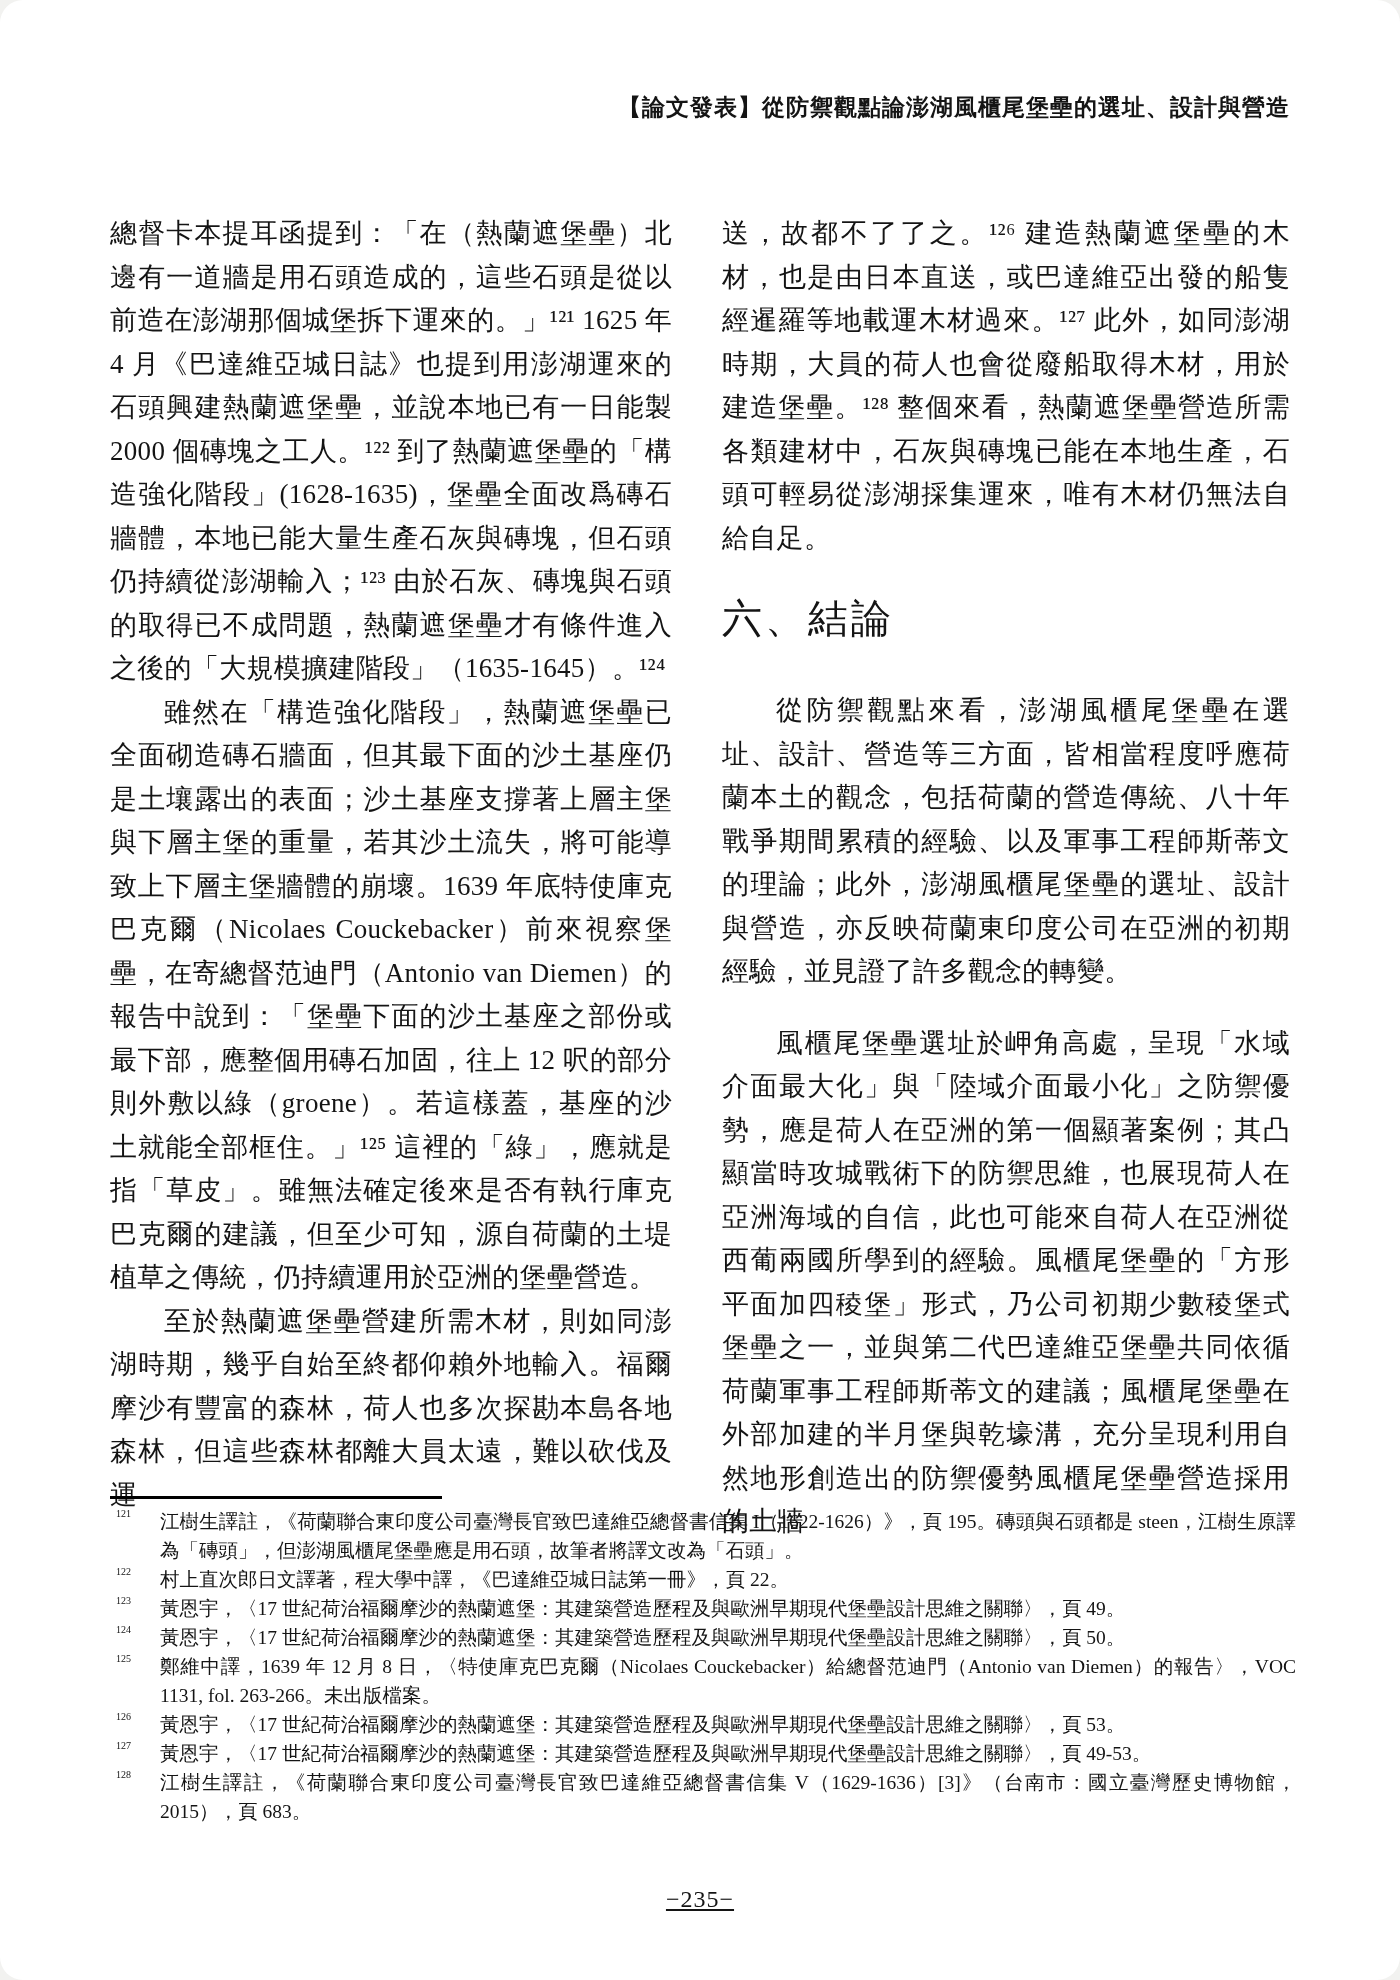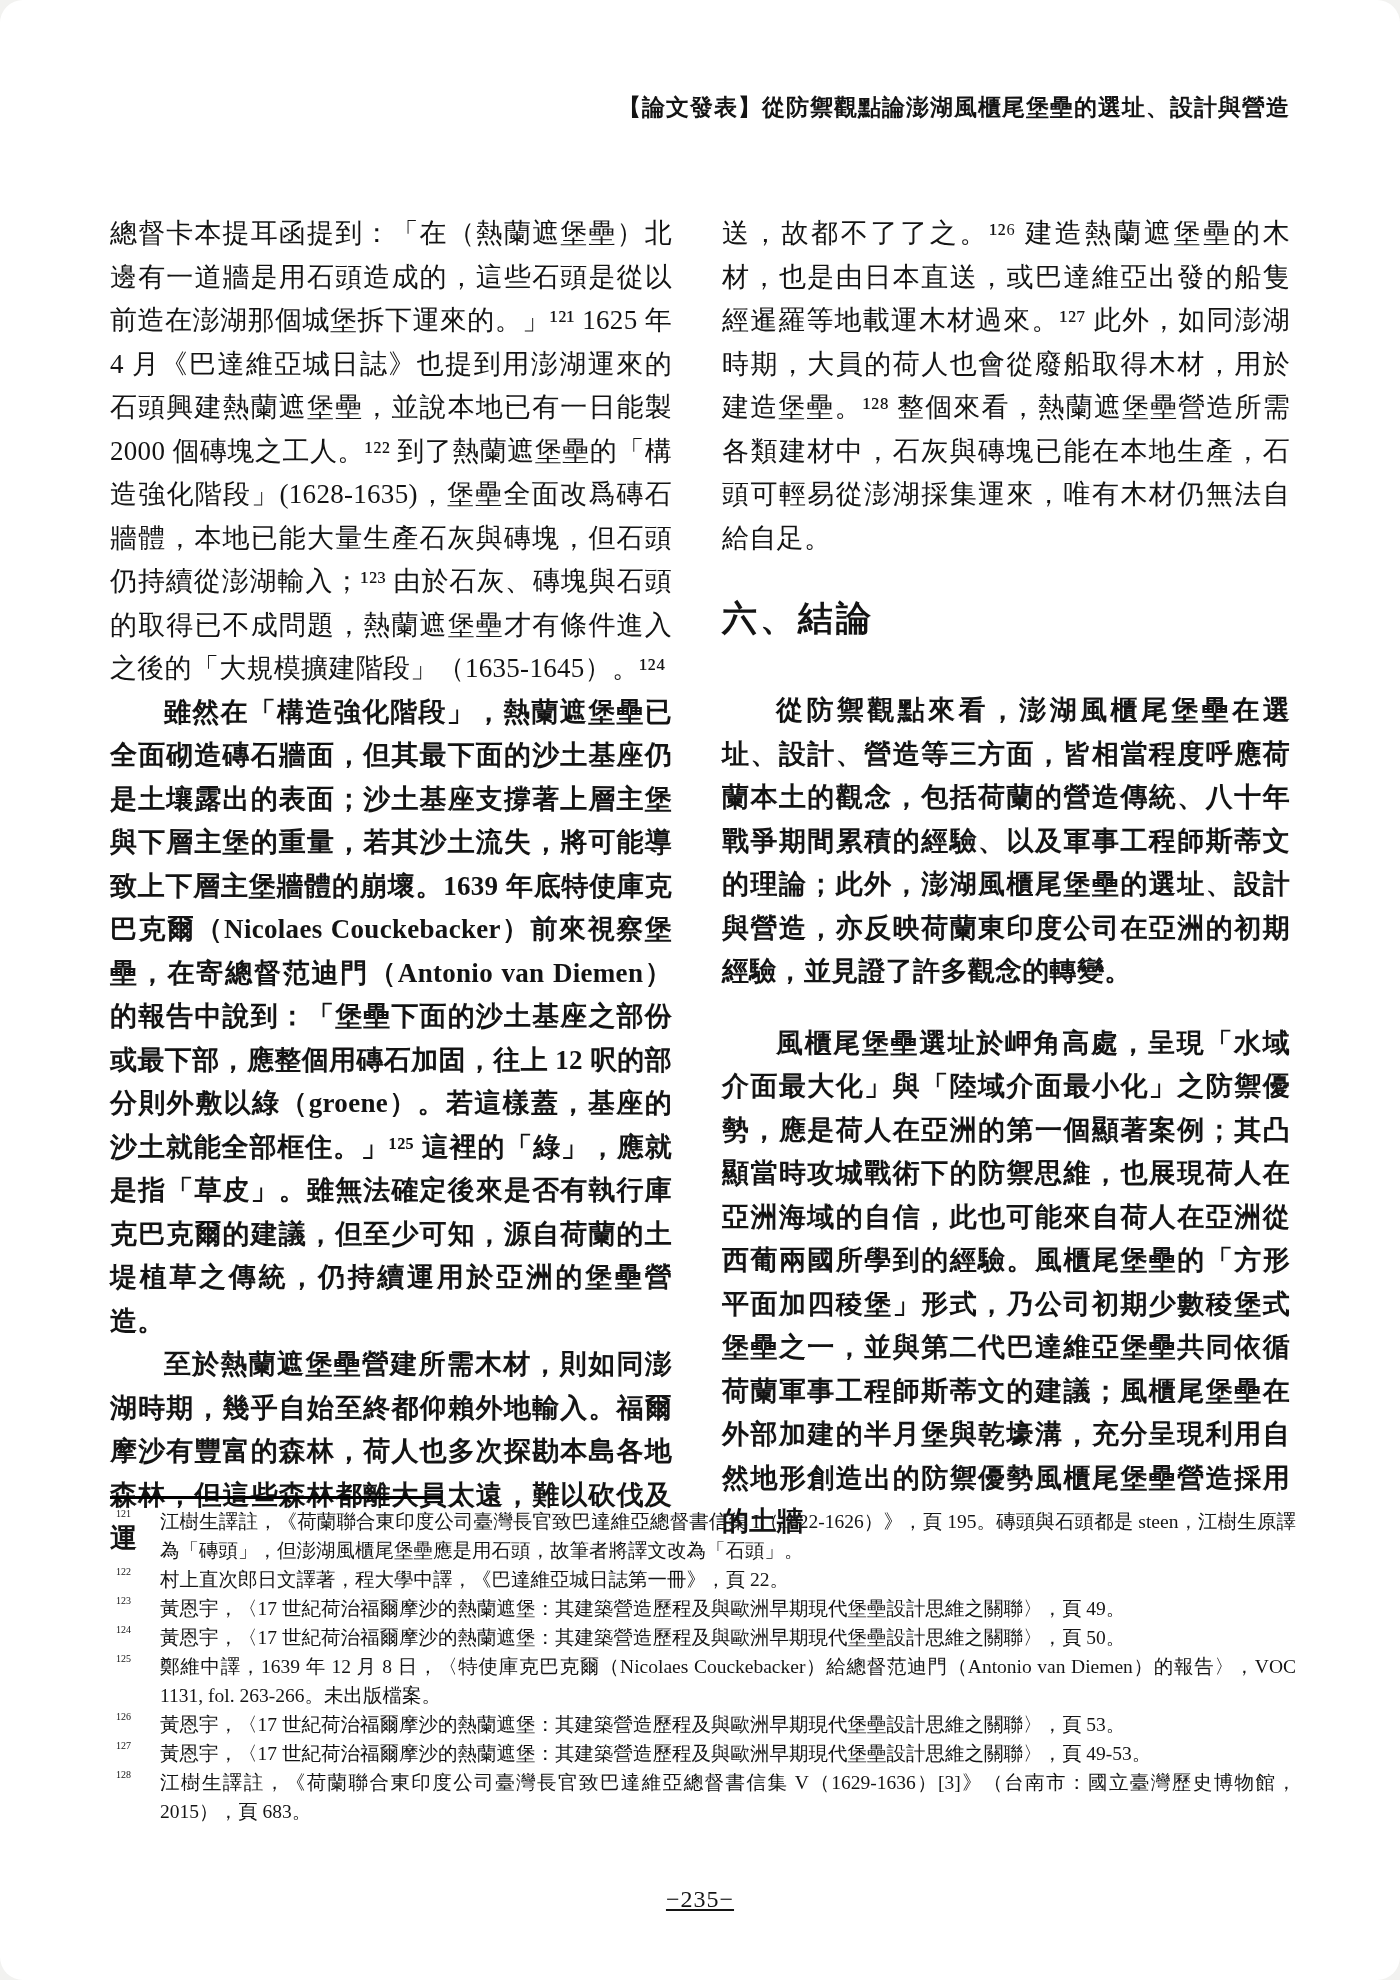--- a/index.html
+++ b/index.html
@@ -31,25 +31,25 @@
     position: absolute;
     top: 212px;
     font-size: 27px;
     line-height: 43.5px;
     text-align: justify;
     letter-spacing: 0.3px;
   }
   .col-left  { left: 110px;  width: 562px; }
   .col-right { left: 722px;  width: 568px; }
   .col p { margin: 0; }
-  .col p.indent { text-indent: 2em; font-weight: bold; }
+  .col p.indent { text-indent: 2em; }
   .col p.gap-top { margin-top: 28px; }
   .section-heading {
-    font-size: 35px;
-    font-weight: bold;
+    font-size: 40px;
+    font-weight: normal;
     letter-spacing: 3px;
     margin: 34px 0 46px 0;
     line-height: 49px;
   }
   .footnote-rule {
     position: absolute;
     left: 110px;
     top: 1496px;
     width: 332px;
     height: 3px;

